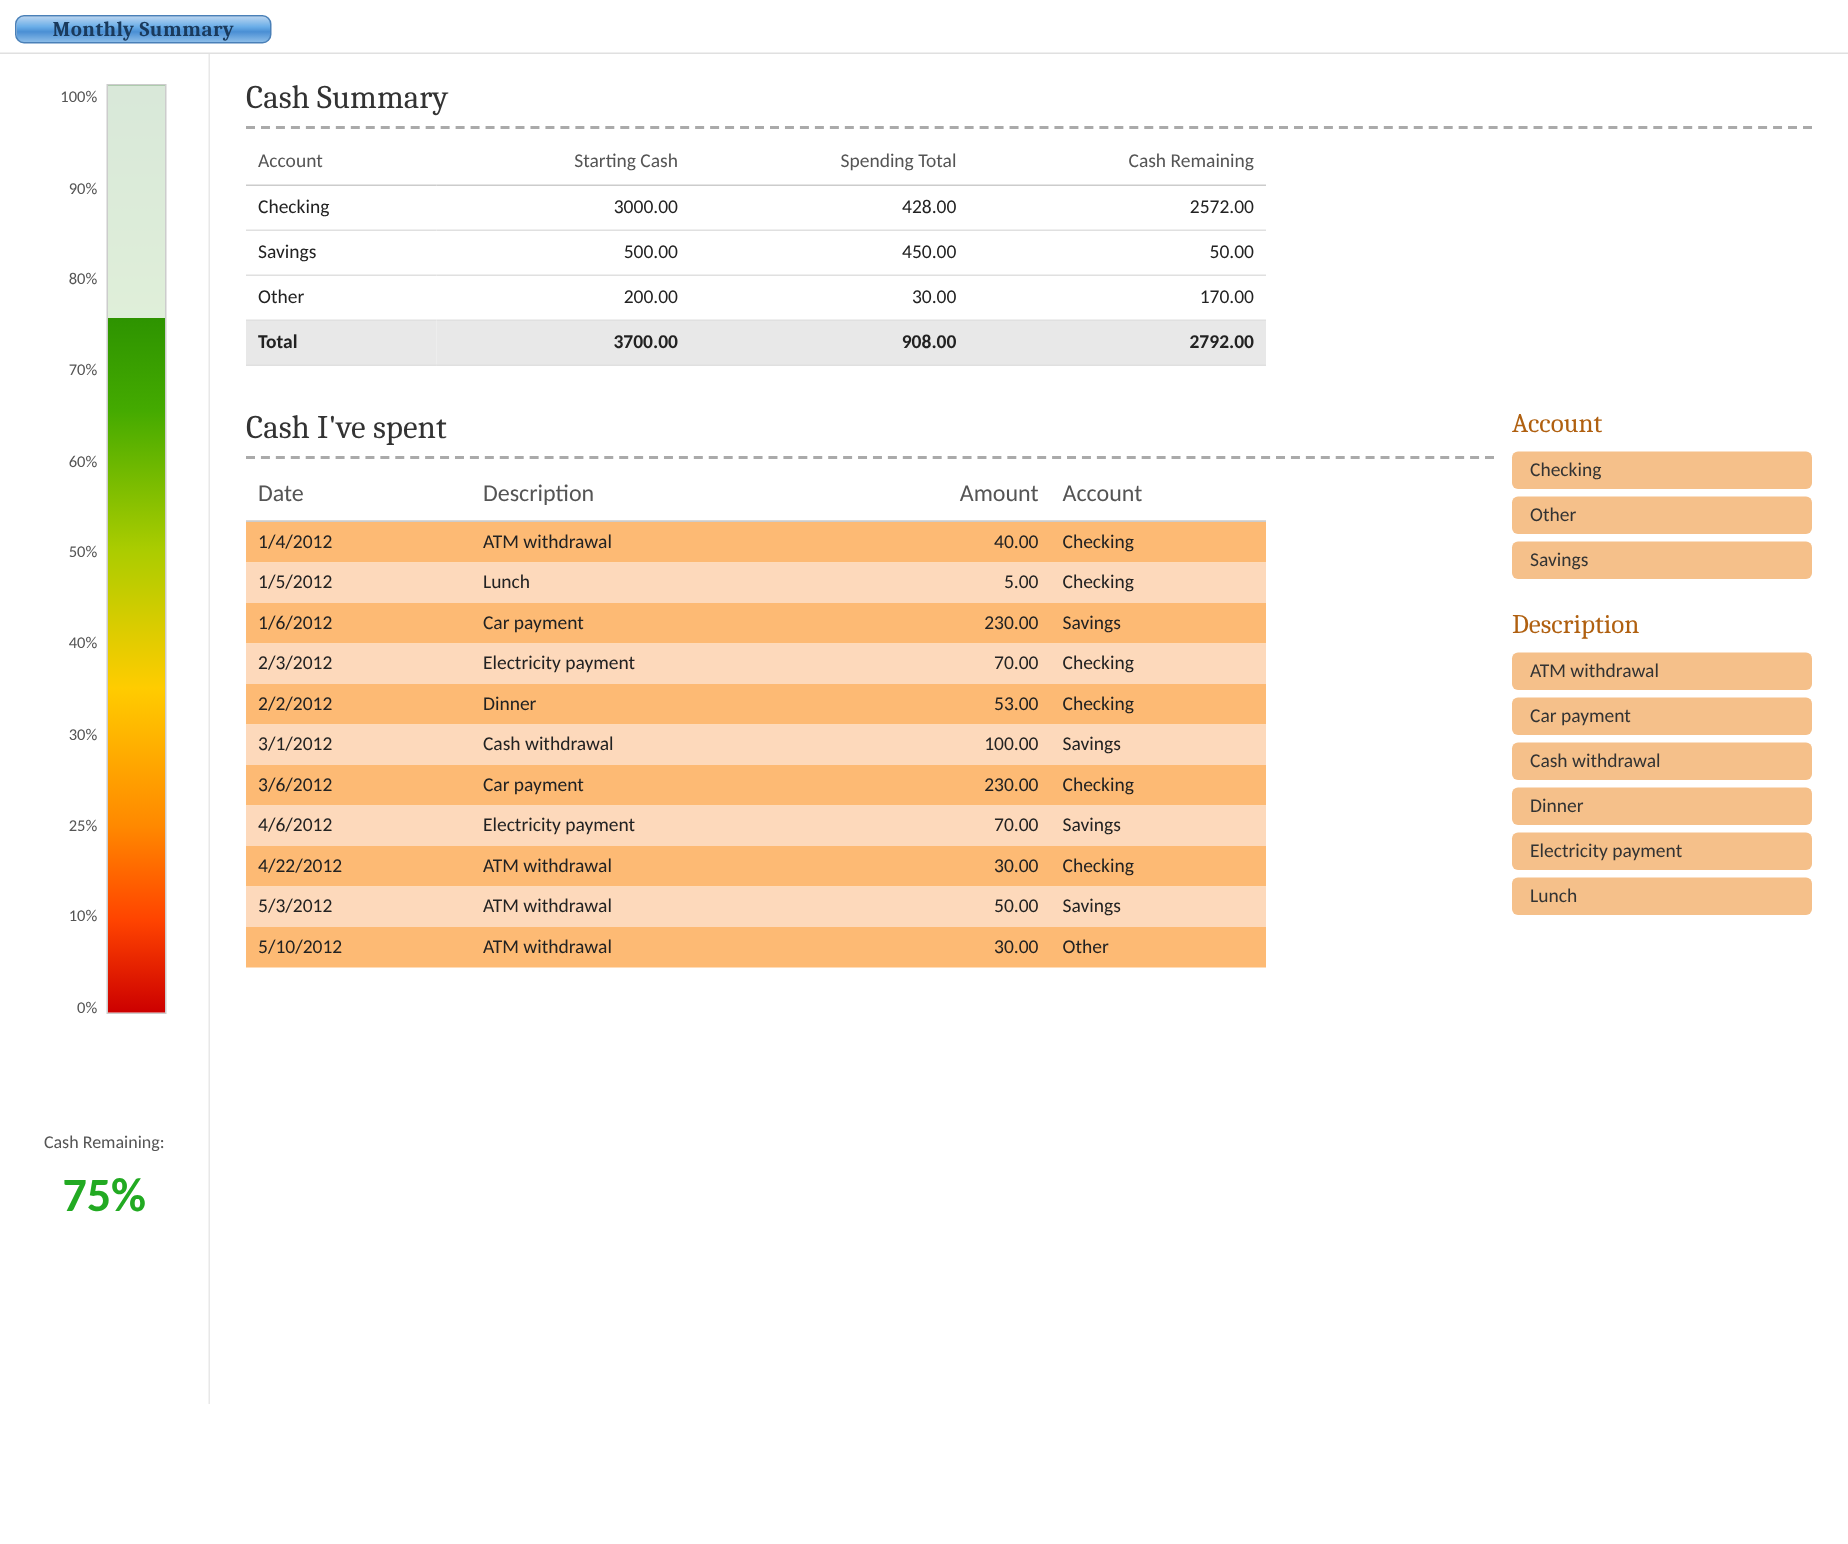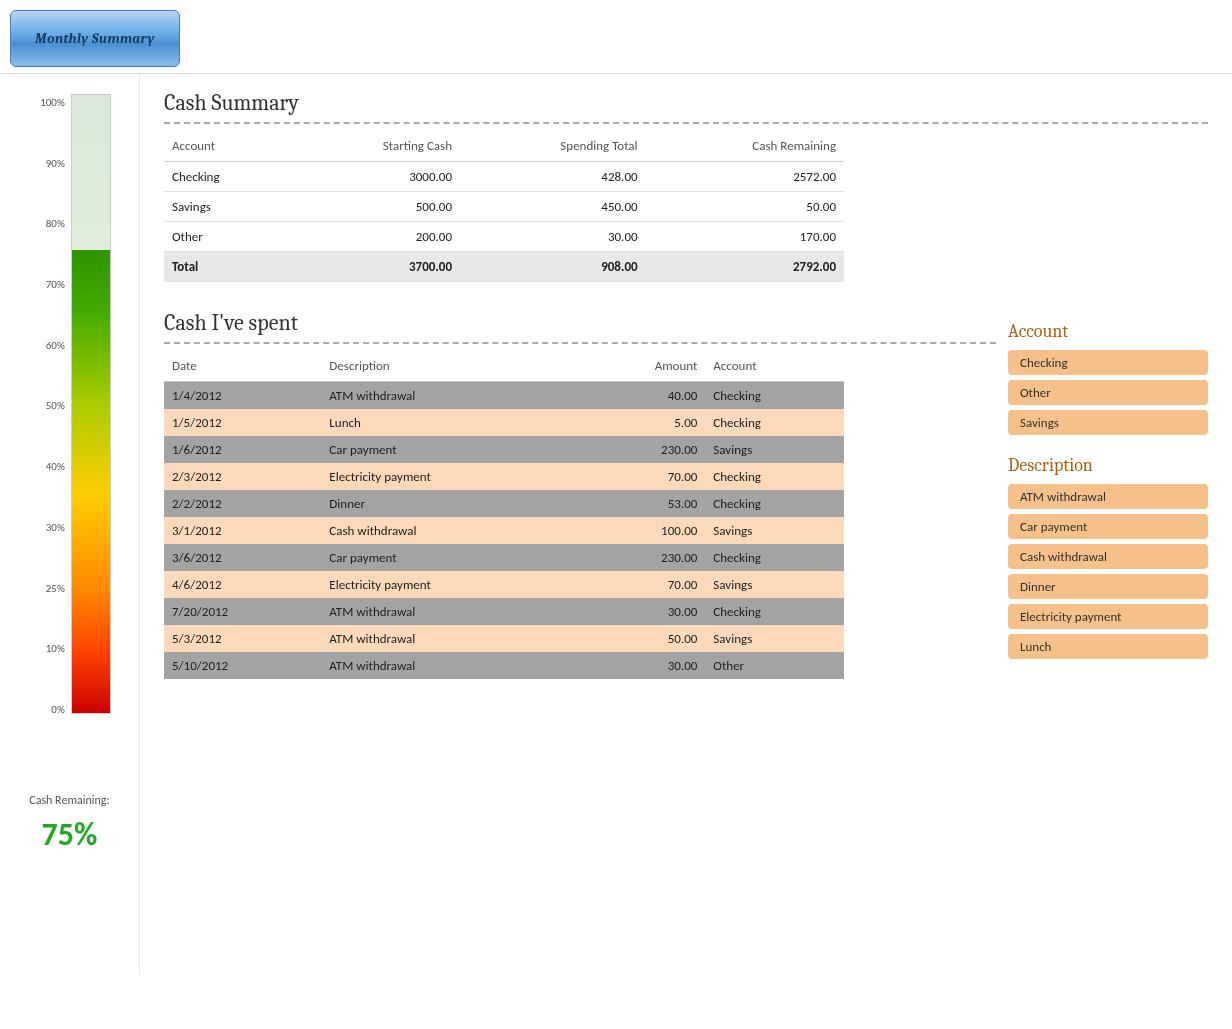--- a/index.html
+++ b/index.html
@@ -19,23 +19,22 @@
     .app-title {
       font-size: 28px;
       font-weight: bold;
       color: #c8700a;
       font-family: Cambria, Georgia, serif;
     }
     .monthly-summary-btn {
       background: linear-gradient(to bottom, #b8d4f0 0%, #6aaee8 40%, #4a8fd4 60%, #8bbce8 100%);
       border: 1px solid #4a80b8;
       border-radius: 6px;
-      padding: 19px 24px;
+      padding: 0 24px;
       font-size: 14px;
-      font-style: italic;
       color: #1a3a5c;
       cursor: pointer;
       font-family: Cambria, Georgia, serif;
       font-weight: 600;
       letter-spacing: 0.3px;
     }
     .main-content {
       display: flex;
       flex-direction: row;
       align-items: flex-start;
@@ -156,48 +155,47 @@
     .summary-table tr.total-row td {
       background: #e8e8e8;
       font-weight: bold;
       border-top: 1px solid #bbb;
     }
     
     .spent-section {
       display: flex;
       flex-direction: row;
       gap: 12px;
-      align-items: flex-end;
     }
     .spent-table-wrap {
       flex: 1;
     }
     .spent-table {
       width: 680px;
       border-collapse: collapse;
     }
     .spent-table th {
       text-align: left;
       font-weight: normal;
       color: #555;
-      font-size: 13px;
+      font-size: 16px;
       padding: 4px 8px 8px 8px;
       border-bottom: 1px solid #ccc;
     }
     .spent-table th.right { text-align: right; }
     .spent-table td {
       padding: 6px 8px;
       font-size: 13px;
     }
     .spent-table td.right { text-align: right; }
     .spent-table tr.highlight td {
       background: #fdd9bb;
     }
     .spent-table tr.plain td {
-      background: #a3a3a3;
+      background: #fdba74;
     }
     
     .filter-sidebar {
       width: 200px;
       min-width: 160px;
     }
     .filter-title {
       font-size: 18px;
       font-weight: 300;
       color: #b06010;
@@ -349,21 +347,21 @@
     <td class="right">230.00</td>
     <td>Checking</td>
   </tr>
               <tr class="highlight">
     <td>4/6/2012</td>
     <td>Electricity payment</td>
     <td class="right">70.00</td>
     <td>Savings</td>
   </tr>
               <tr class="plain">
-    <td>7/20/2012</td>
+    <td>4/22/2012</td>
     <td>ATM withdrawal</td>
     <td class="right">30.00</td>
     <td>Checking</td>
   </tr>
               <tr class="highlight">
     <td>5/3/2012</td>
     <td>ATM withdrawal</td>
     <td class="right">50.00</td>
     <td>Savings</td>
   </tr>

